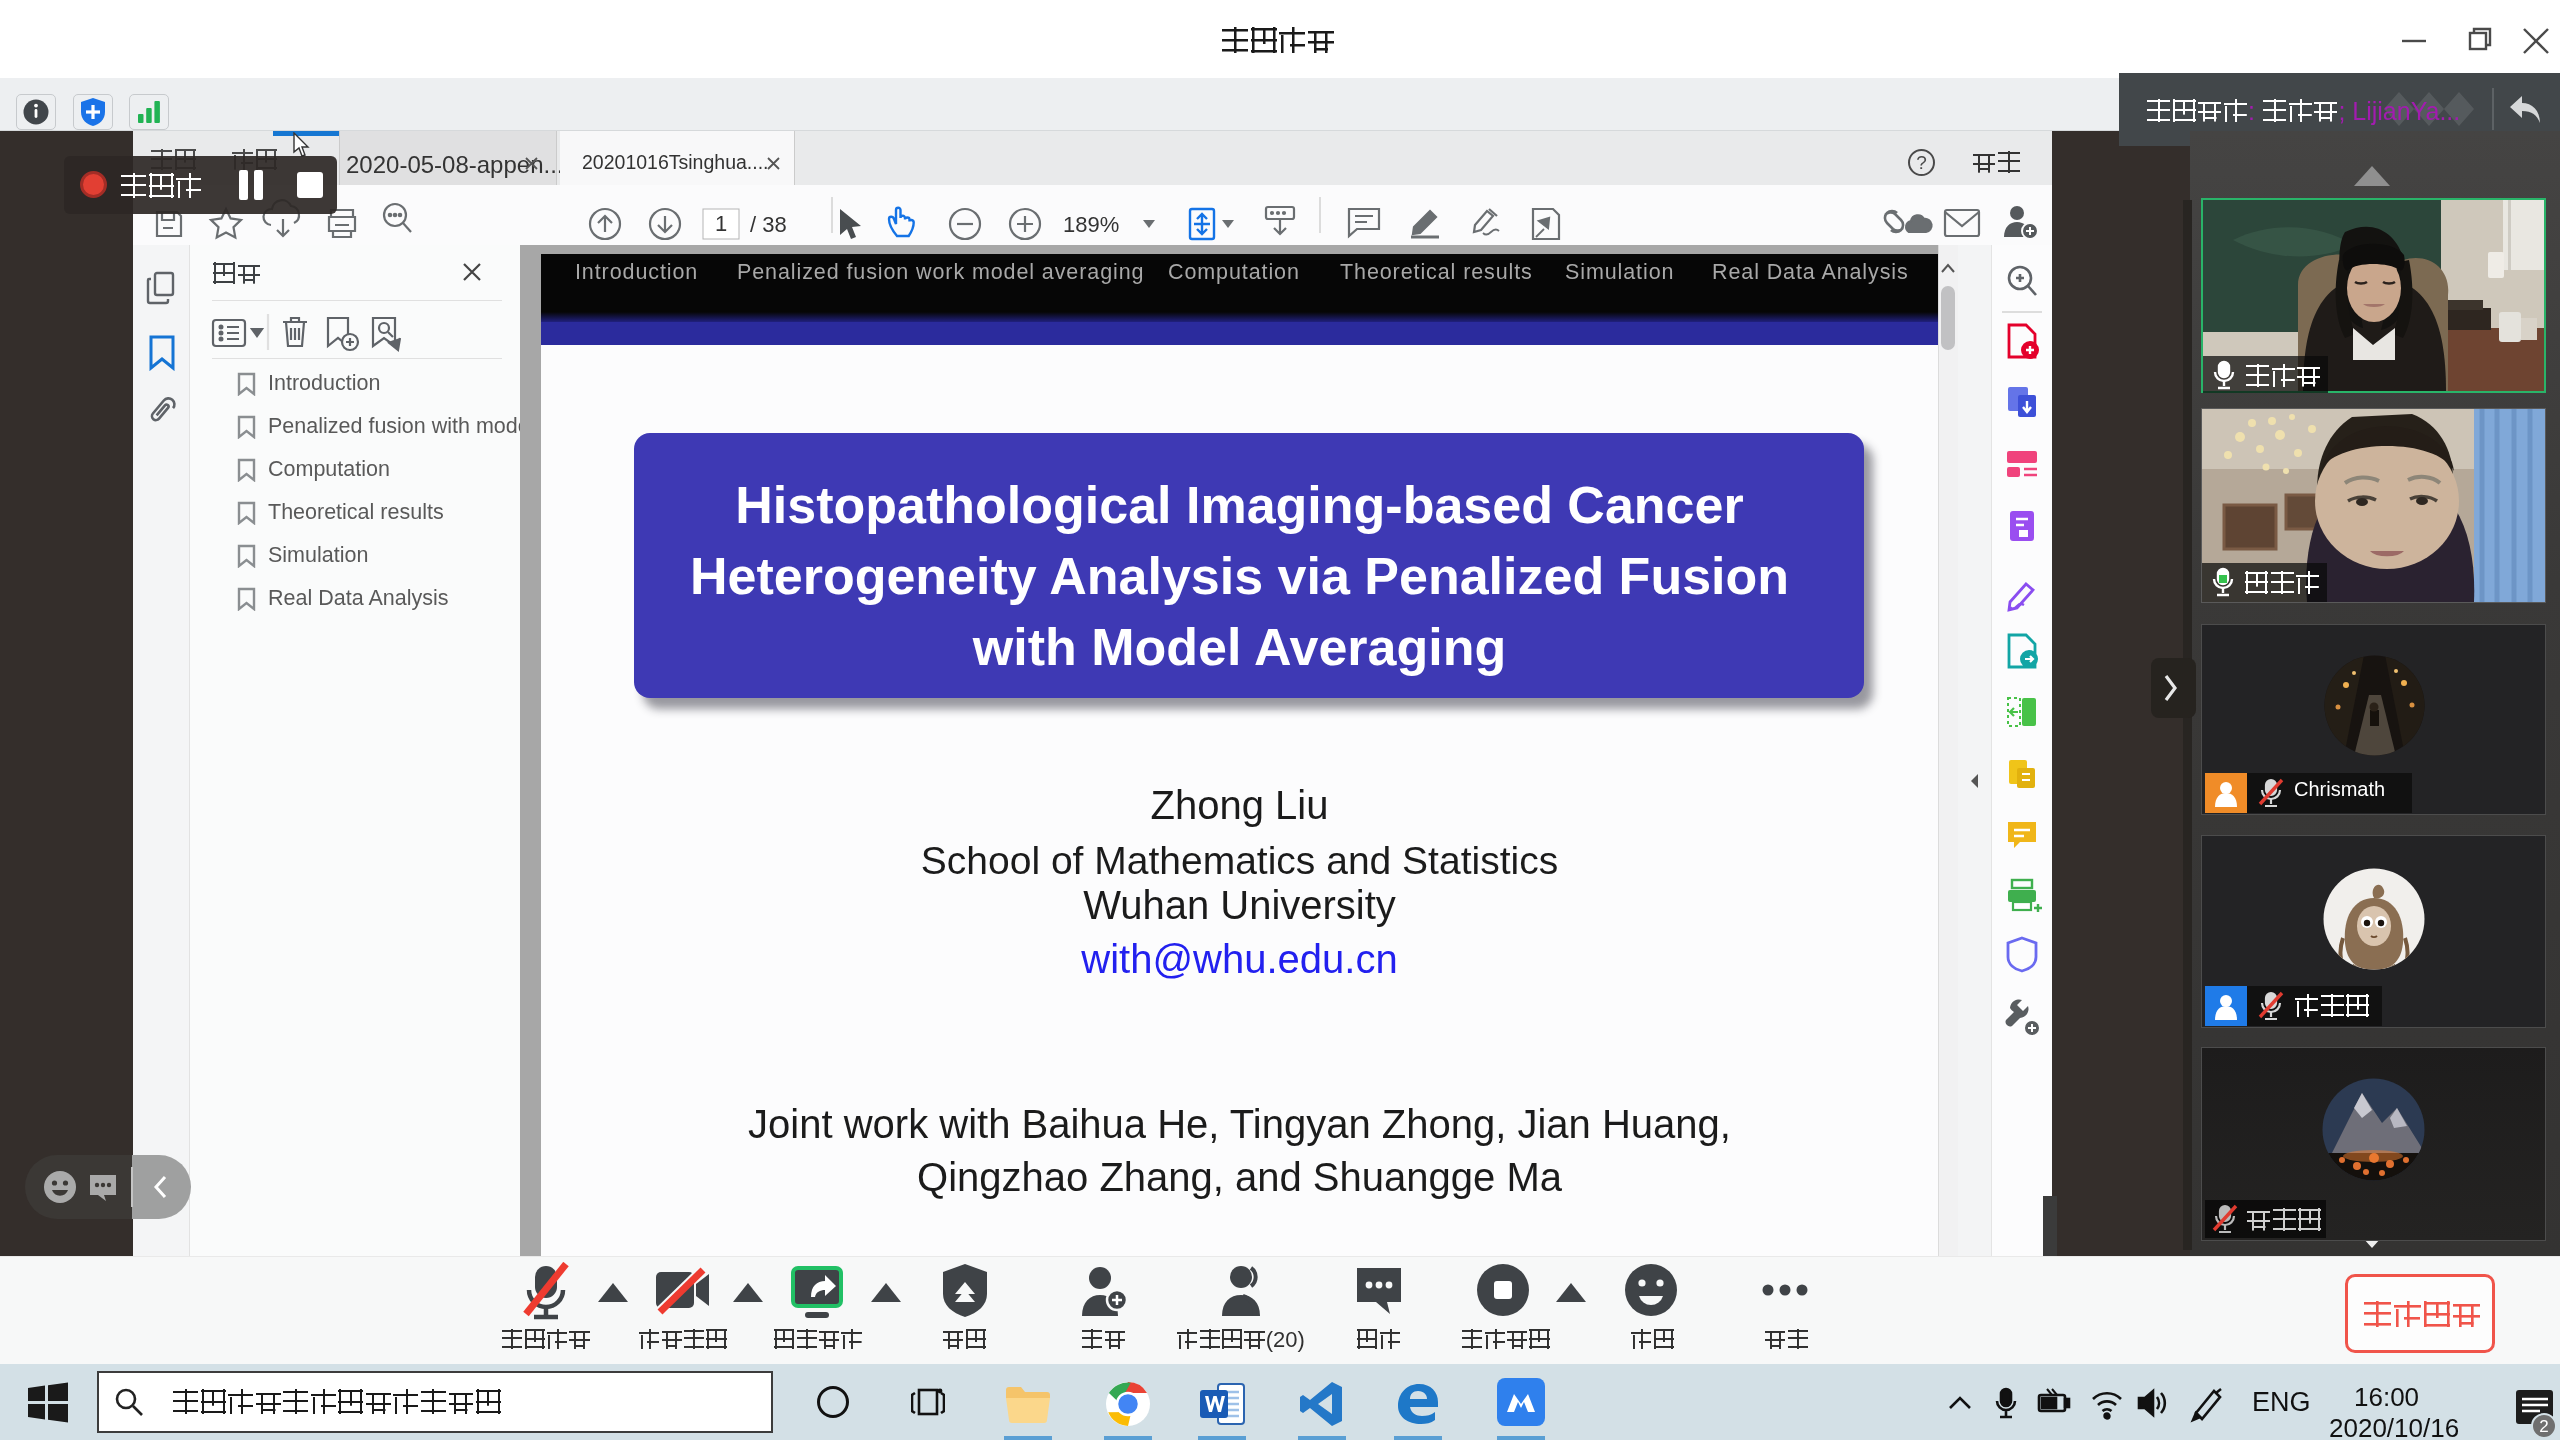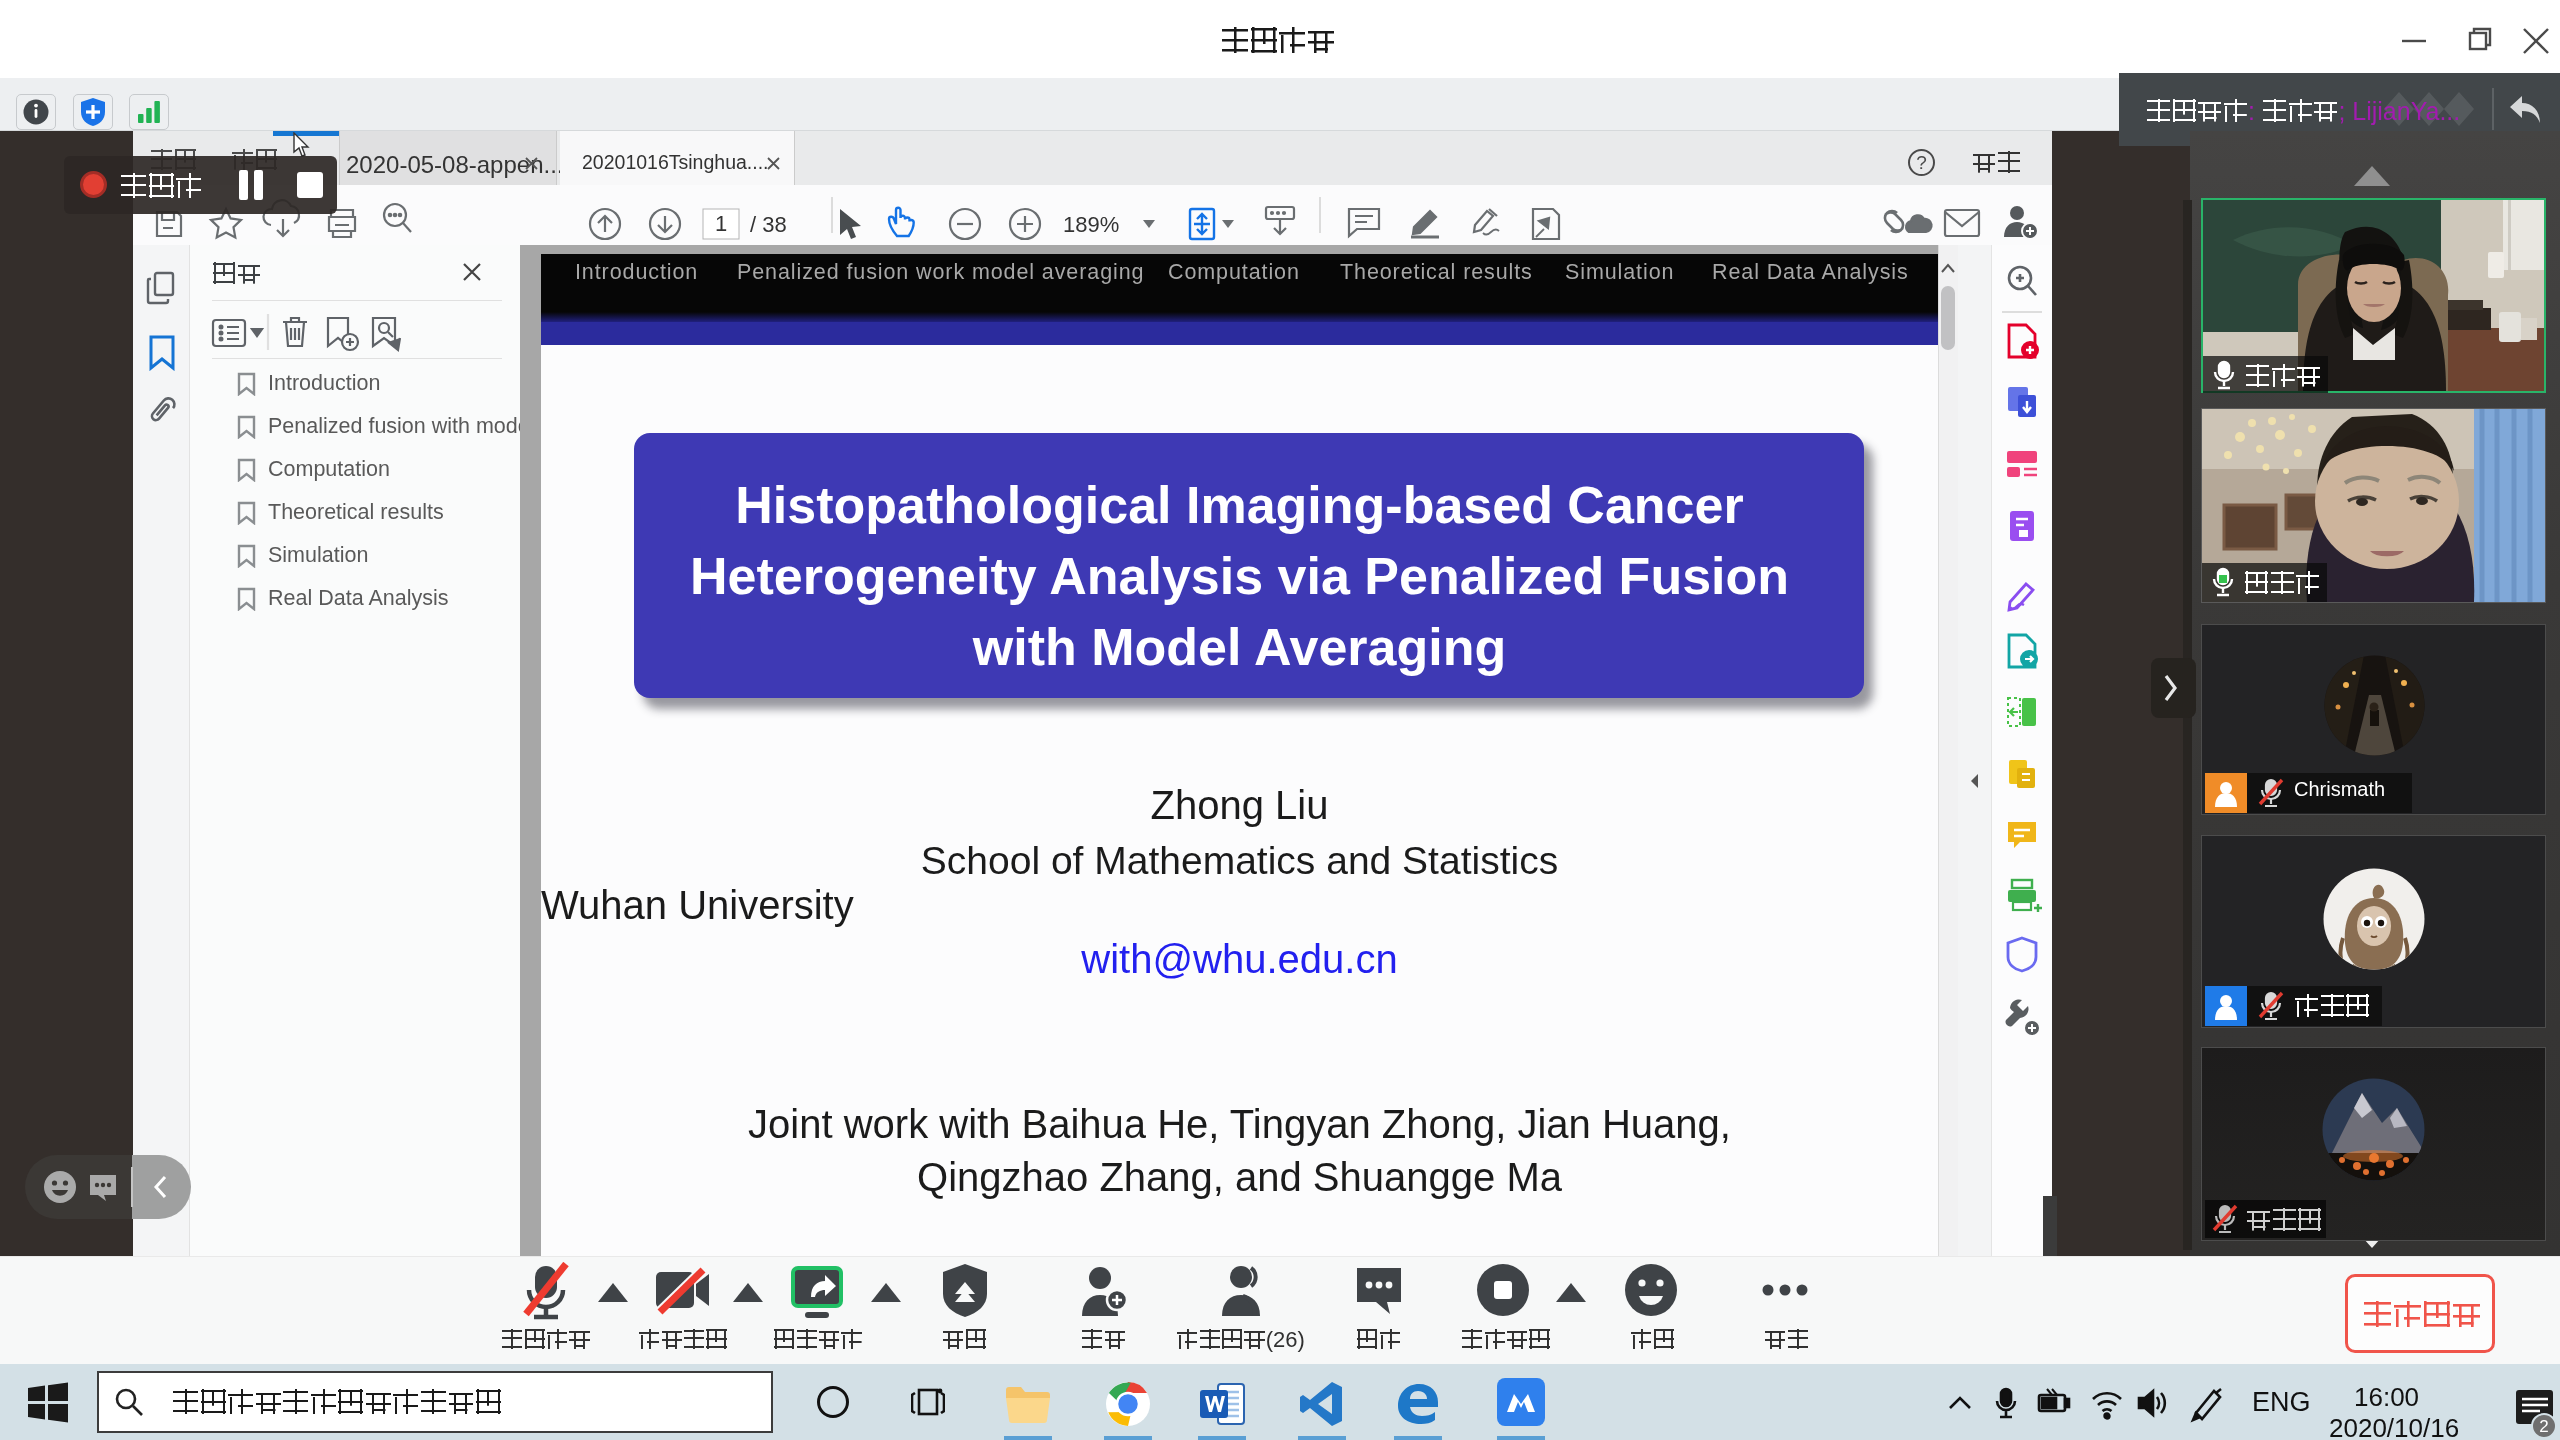--- a/index.html
+++ b/index.html
@@ -217,21 +217,21 @@
 <div class="abs" style="left:737px;top:260px;font-size:21.5px;color:#a8a8a8;letter-spacing:.9px;white-space:nowrap">Penalized fusion work model averaging</div>
 <div class="abs" style="left:1168px;top:260px;font-size:21.5px;color:#a8a8a8;letter-spacing:.9px;white-space:nowrap">Computation</div>
 <div class="abs" style="left:1340px;top:260px;font-size:21.5px;color:#a8a8a8;letter-spacing:.9px;white-space:nowrap">Theoretical results</div>
 <div class="abs" style="left:1565px;top:260px;font-size:21.5px;color:#a8a8a8;letter-spacing:.9px;white-space:nowrap">Simulation</div>
 <div class="abs" style="left:1712px;top:260px;font-size:21.5px;color:#a8a8a8;letter-spacing:.9px;white-space:nowrap">Real Data Analysis</div>
 
 <div class="abs" style="left:634px;top:433px;width:1230px;height:265px;background:#3e39b4;border-radius:16px;box-shadow:9px 11px 10px rgba(30,30,45,.45)"></div>
 <div class="abs" style="left:541px;top:470px;width:1397px;text-align:center;font-size:52px;font-weight:bold;color:#fff;line-height:71px;letter-spacing:0px">Histopathological Imaging-based Cancer<br>Heterogeneity Analysis via Penalized Fusion<br>with Model Averaging</div>
 <div class="abs" style="left:541px;top:783px;width:1397px;text-align:center;font-size:40px;color:#1b1b1b">Zhong Liu</div>
 <div class="abs" style="left:541px;top:839px;width:1397px;text-align:center;font-size:39px;color:#1b1b1b">School of Mathematics and Statistics</div>
-<div class="abs" style="left:541px;top:883px;width:1397px;font-size:40px;color:#1b1b1b">Wuhan University</div>
+<div class="abs" style="left:541px;top:883px;width:1397px;text-align:center;font-size:40px;color:#1b1b1b">Wuhan University</div>
 <div class="abs" style="left:541px;top:937px;width:1397px;text-align:center;font-size:40px;color:#2220ef">with@whu.edu.cn</div>
 <div class="abs" style="left:541px;top:1102px;width:1397px;text-align:center;font-size:40px;color:#1b1b1b">Joint work with Baihua He, Tingyan Zhong, Jian Huang,</div>
 <div class="abs" style="left:541px;top:1155px;width:1397px;text-align:center;font-size:40px;color:#1b1b1b">Qingzhao Zhang, and Shuangge Ma</div>
 
 <div class="abs" style="left:1938px;top:245px;width:20px;height:1011px;background:#f1f1f2;border-left:1px solid #dcdcdc"></div>
 <svg class="abs" style="left:1940px;top:262px" width="16" height="12" viewBox="0 0 16 12">
     <path d="M2 10 L8 3 L14 10" stroke="#555" stroke-width="2" fill="none"></path>
   </svg>
 <div class="abs" style="left:1941px;top:286px;width:14px;height:64px;background:#c1c1c3;border-radius:7px"></div>
 
@@ -612,21 +612,21 @@
         <circle cx="0" r="5.5"></circle>
         <circle cx="17" r="5.5"></circle>
       </g>
 </g>
   </svg>
 <div class="abs" style="left:501px;top:1327px;font-size:22px;--c:#303030"><i class="h a"></i><i class="h b"></i><i class="h c"></i><i class="h d"></i></div>
 <div class="abs" style="left:638px;top:1327px;font-size:22px;--c:#303030"><i class="h c"></i><i class="h d"></i><i class="h a"></i><i class="h b"></i></div>
 <div class="abs" style="left:773px;top:1327px;font-size:22px;--c:#303030"><i class="h b"></i><i class="h a"></i><i class="h d"></i><i class="h c"></i></div>
 <div class="abs" style="left:942px;top:1327px;font-size:22px;--c:#303030"><i class="h d"></i><i class="h b"></i></div>
 <div class="abs" style="left:1081px;top:1327px;font-size:22px;--c:#303030"><i class="h a"></i><i class="h d"></i></div>
-<div class="abs" style="left:1176px;top:1327px;font-size:22px;--c:#303030;white-space:nowrap"><i class="h c"></i><i class="h a"></i><i class="h b"></i><i class="h d"></i><span style="color:#303030">(26)</span></div>
+<div class="abs" style="left:1176px;top:1327px;font-size:22px;--c:#303030;white-space:nowrap"><i class="h c"></i><i class="h a"></i><i class="h b"></i><i class="h d"></i><span style="color:#303030">(20)</span></div>
 <div class="abs" style="left:1356px;top:1327px;font-size:22px;--c:#303030"><i class="h b"></i><i class="h c"></i></div>
 <div class="abs" style="left:1461px;top:1327px;font-size:22px;--c:#303030"><i class="h a"></i><i class="h c"></i><i class="h d"></i><i class="h b"></i></div>
 <div class="abs" style="left:1630px;top:1327px;font-size:22px;--c:#303030"><i class="h c"></i><i class="h b"></i></div>
 <div class="abs" style="left:1764px;top:1327px;font-size:22px;--c:#303030"><i class="h d"></i><i class="h a"></i></div>
 <div class="abs" style="left:2345px;top:1274px;width:150px;height:79px;border:3px solid #f0544a;border-radius:10px;background:#fdfdfd"></div>
 <div class="abs" style="left:2363px;top:1299px;font-size:29px;--c:#f0544a"><i class="h a"></i><i class="h c"></i><i class="h b"></i><i class="h d"></i></div>
 
 <div class="abs" style="left:0;top:1364px;width:2560px;height:76px;background:#d3e0e6"></div>
 <svg class="abs" style="left:26px;top:1381px" width="44" height="44" viewBox="0 0 44 44">
     <g fill="#1a1a1a">

